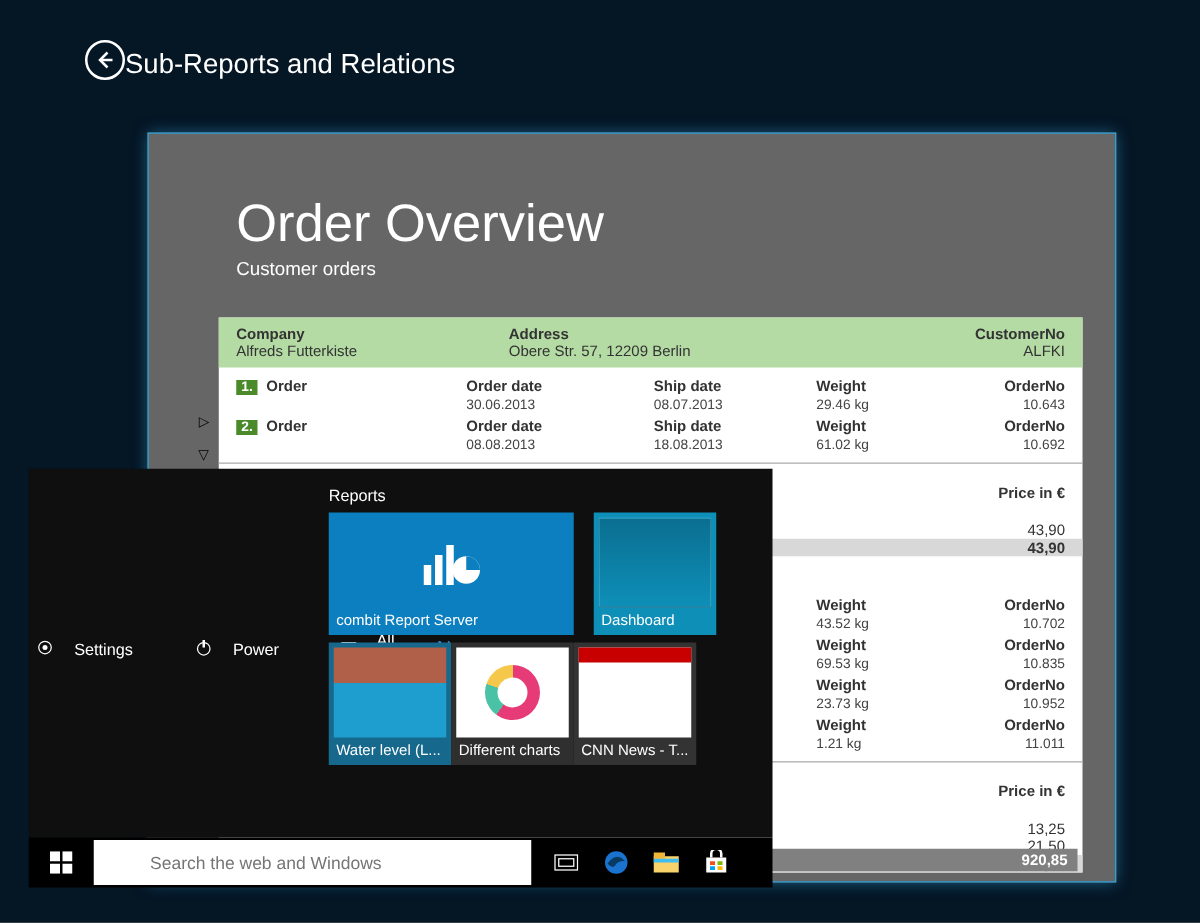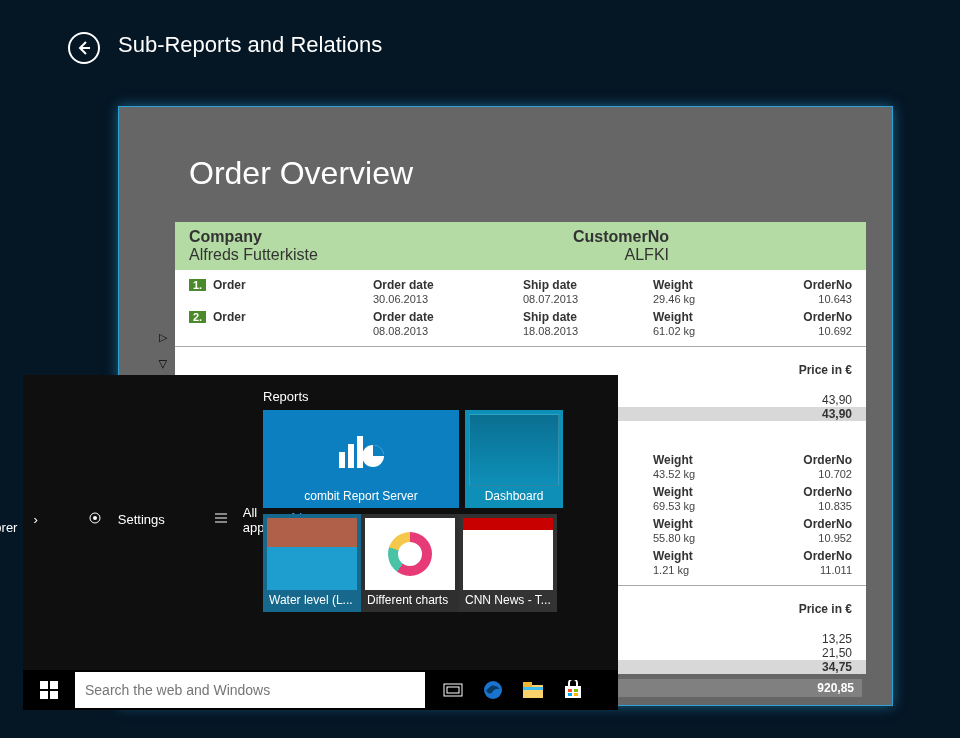--- a/index.html
+++ b/index.html
@@ -10,22 +10,22 @@
     font-family: "Segoe UI", sans-serif;
     overflow: hidden;
     position: relative;
   }
   
   .header {
     position: absolute;
     top: 32px;
     left: 68px;
     display: flex;
-    align-items: flex-start;
-    gap: 18px;
+    align-items: flex-end;
+    gap: 0;
   }
   .back-btn {
     width: 32px; height: 32px;
     border: 2px solid #fff;
     border-radius: 50%;
     display: flex;
     align-items: center;
     justify-content: center;
     color: #fff;
     cursor: pointer;
@@ -44,21 +44,21 @@
     height: 600px;
     background: #666;
     border: 1px solid #2ea0d6;
     box-shadow: 0 0 12px rgba(46,160,214,.55);
     overflow: hidden;
   }
   .report-inner-head {
     padding: 48px 70px 10px 70px;
     color: #fff;
   }
-  .report-title { font-size: 32px; font-weight: 300; }
+  .report-title { font-size: 42px; font-weight: 300; }
   .report-sub   { font-size: 15px; margin-top: 4px; }
   .report-body {
     margin: 20px 26px 0 56px;
     background: #fff;
     color: #333;
     font-size: 12px;
   }
   .marker-col {
     position:absolute;
     left: 40px;
@@ -67,21 +67,22 @@
     font-size:11px;
     display:flex;
     flex-direction:column;
     gap:14px;
   }
   .company-row {
     background: #b3dba3;
     display: grid;
     grid-template-columns: 190px 290px 1fr;
     padding: 6px 14px;
-    font-size: 16px;
+    font-size: 12px;
+    gap: 28px;
   }
   .company-row .hd { font-weight: bold; }
   .company-row .right { text-align: right; }
   .orders {
     padding: 6px 14px;
   }
   .order-row {
     display: grid;
     grid-template-columns: 24px 160px 150px 130px 120px 1fr;
     align-items: start;
@@ -151,22 +152,21 @@
   .sm-row-last { display:flex; align-items:center; }
   .sm-right {
     flex:1;
     padding:14px 12px 8px 12px;
   }
   .sm-group { font-size:13px; margin-bottom:6px;}
   .tiles {
     display:grid;
     grid-template-columns: 196px 98px;
     grid-auto-rows: 98px;
-    gap:6px;
-    text-align:center;
+    gap:16px;
   }
   .tile {
     background:#0b7fbf;
     position:relative;
     padding:6px;
     cursor:pointer;
     display:flex;
     align-items:flex-end;
     font-size:12px;
     overflow:hidden;
@@ -219,52 +219,58 @@
     height:36px;
     background:#fff;
     display:flex;
     align-items:center;
     padding:0 10px;
   }
   .search-box input{
     border:none;outline:none;width:100%;
     font-size:14px;color:#ec4899;
     background:transparent;
+    margin-left:35px;
   }
   .tb-icons{ display:flex; align-items:center; gap:0; margin-left:8px;}
   .tb-ico{ width:40px;height:40px;display:flex;align-items:center;justify-content:center;cursor:pointer;}
 </style>
 </head>
 <body>
 
 <div class="header">
   <div class="back-btn">
     <svg width="16" height="16" viewBox="0 0 16 16">
       <path d="M10 2 L4 8 L10 14" stroke="#fff" stroke-width="2" fill="none"></path>
       <path d="M4 8 H14" stroke="#fff" stroke-width="2"></path>
     </svg>
   </div>
   <div class="header-title">Sub-Reports and Relations</div>
 </div>
 
 <div class="report-window">
   <div class="report-inner-head">
     <div class="report-title">Order Overview</div>
+    <div class="report-sub">Customer orders</div>
   </div>
 
   <div class="marker-col">
     <span>▷</span>
     <span style="transform:rotate(90deg);display:inline-block;">▷</span>
   </div>
 
   <div class="report-body">
     <div class="company-row">
       <div>
         <div class="hd">Company</div>
         <div>Alfreds Futterkiste</div>
+      </div>
+      <div>
+        <div class="hd">Address</div>
+        <div>Obere Str. 57, 12209 Berlin</div>
       </div>
       <div class="right">
         <div class="hd">CustomerNo</div>
         <div>ALFKI</div>
       </div>
     </div>
 
     <div class="orders">
       <div class="order-row">
         <div><span class="badge">1.</span></div>
@@ -304,21 +310,21 @@
           <div></div>
           <div></div>
         <div><span class="bold">Weight</span><br><span class="num">69.53 kg</span></div>
         <div class="right"><span class="bold">OrderNo</span><br><span class="num">10.835</span></div>
       </div>
       <div class="order-row">
         <div></div>
           <div></div>
           <div></div>
           <div></div>
-        <div><span class="bold">Weight</span><br><span class="num">55.80 kg</span></div>
+        <div><span class="bold">Weight</span><br><span class="num">23.73 kg</span></div>
         <div class="right"><span class="bold">OrderNo</span><br><span class="num">10.952</span></div>
       </div>
       <div class="order-row">
         <div></div>
           <div></div>
           <div></div>
           <div></div>
         <div><span class="bold">Weight</span><br><span class="num">1.21 kg</span></div>
         <div class="right"><span class="bold">OrderNo</span><br><span class="num">11.011</span></div>
       </div>
@@ -348,20 +354,29 @@
     </div>
     <div class="sm-item">
       <span class="ico">
         <svg width="16" height="16" viewBox="0 0 16 16">
             <circle cx="8" cy="8" r="5" stroke="#fff" fill="none"></circle>
             <circle cx="8" cy="8" r="2" fill="#fff"></circle>
           </svg>
       </span>
       <span>Settings</span>
     </div>
+    <div class="sm-item">
+      <span class="ico">
+        <svg width="16" height="16" viewBox="0 0 16 16">
+            <circle cx="8" cy="9" r="5" stroke="#fff" fill="none"></circle>
+            <line x1="8" y1="2" x2="8" y2="8" stroke="#fff" stroke-width="2"></line>
+          </svg>
+      </span>
+      <span>Power</span>
+    </div>
     <div class="sm-row-last">
       <div class="sm-item" style="flex:1">
         <span class="ico">
           <svg width="16" height="16" viewBox="0 0 16 16">
               <line x1="2" y1="4" x2="14" y2="4" stroke="#fff"></line>
               <line x1="2" y1="8" x2="14" y2="8" stroke="#fff"></line>
               <line x1="2" y1="12" x2="14" y2="12" stroke="#fff"></line>
             </svg>
         </span>
         <span>All apps</span>

